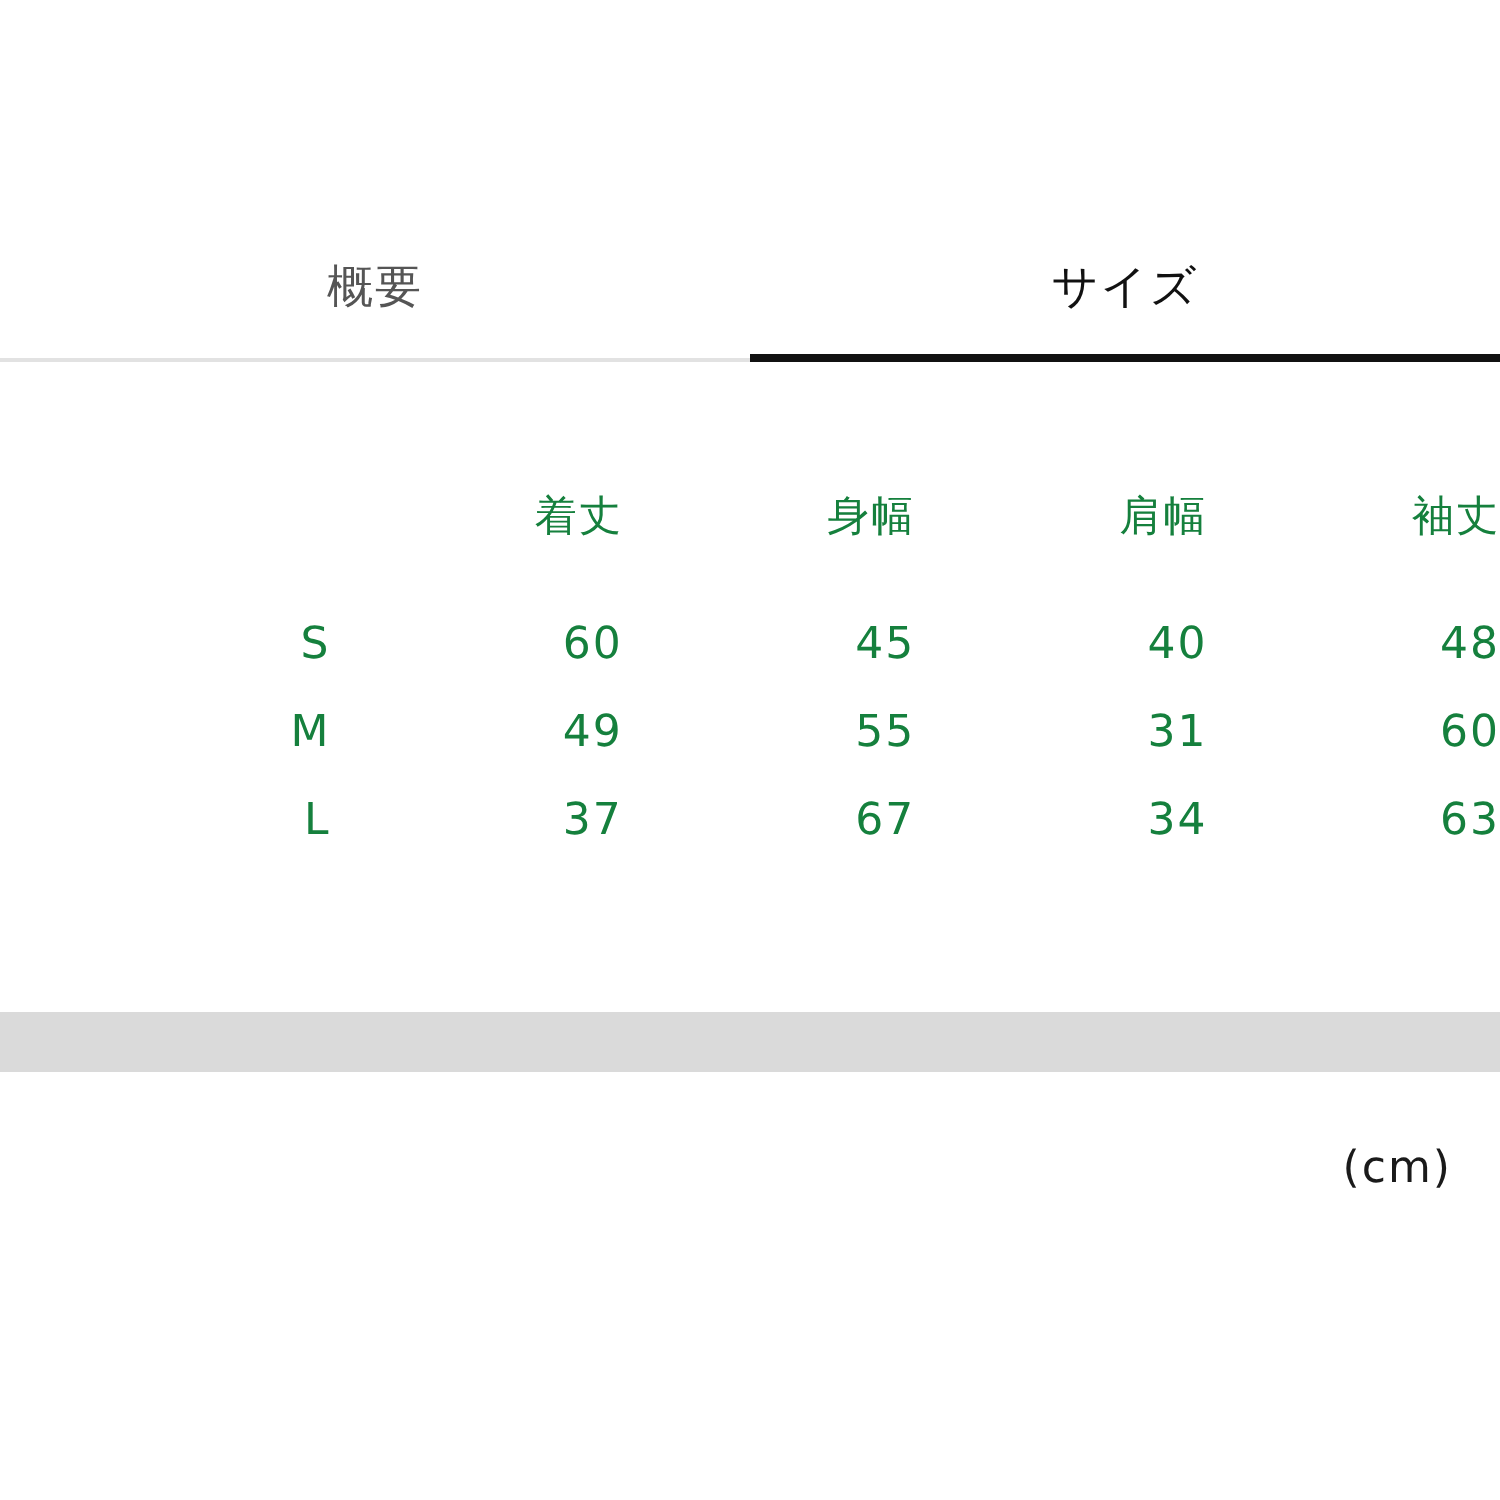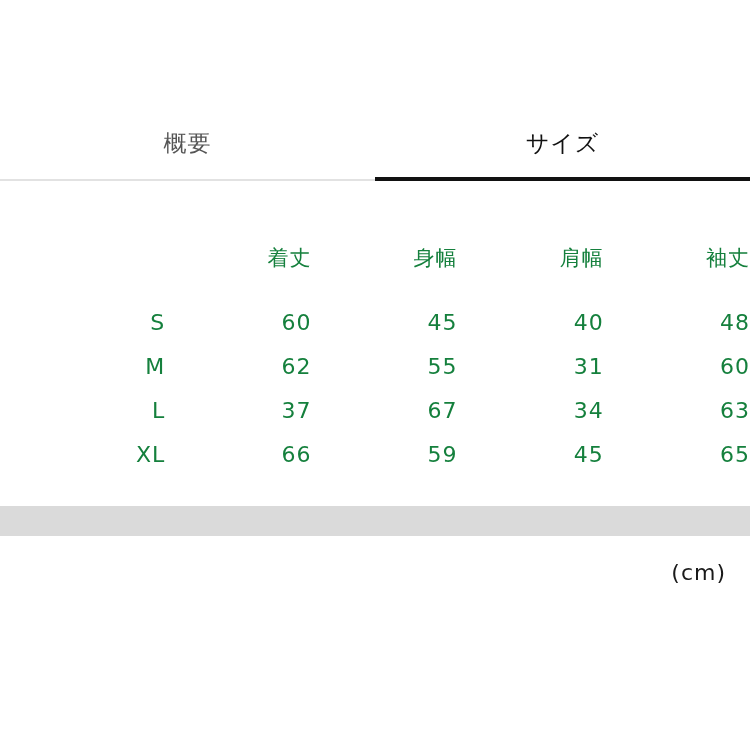--- a/index.html
+++ b/index.html
@@ -90,21 +90,21 @@
     top: 506px;
     width: 750px;
     height: 30px;
     background: #dadada;
   }
 
   
   .unit {
     position: absolute;
     right: 24px;
-    top: 560px;
+    top: 572px;
     font-size: 22px;
     letter-spacing: 1px;
     color: #1a1a1a;
   }
 </style>
 </head>
 <body>
 
 <div class="page">
 
@@ -137,39 +137,32 @@
     <tbody>
       <tr>
         <td>S</td>
         <td>60</td>
         <td>45</td>
         <td>40</td>
         <td>48</td>
       </tr>
       <tr>
         <td>M</td>
-        <td>62</td>
+        <td>49</td>
         <td>55</td>
         <td>31</td>
         <td>60</td>
       </tr>
       <tr>
         <td>L</td>
         <td>37</td>
         <td>67</td>
         <td>34</td>
         <td>63</td>
       </tr>
-      <tr>
-        <td>XL</td>
-        <td>66</td>
-        <td>59</td>
-        <td>45</td>
-        <td>65</td>
-      </tr>
     </tbody>
   </table>
 
   <div class="grey-band"></div>
 
   <div class="unit">(cm)</div>
 
 </div>
 
 </body></html>

